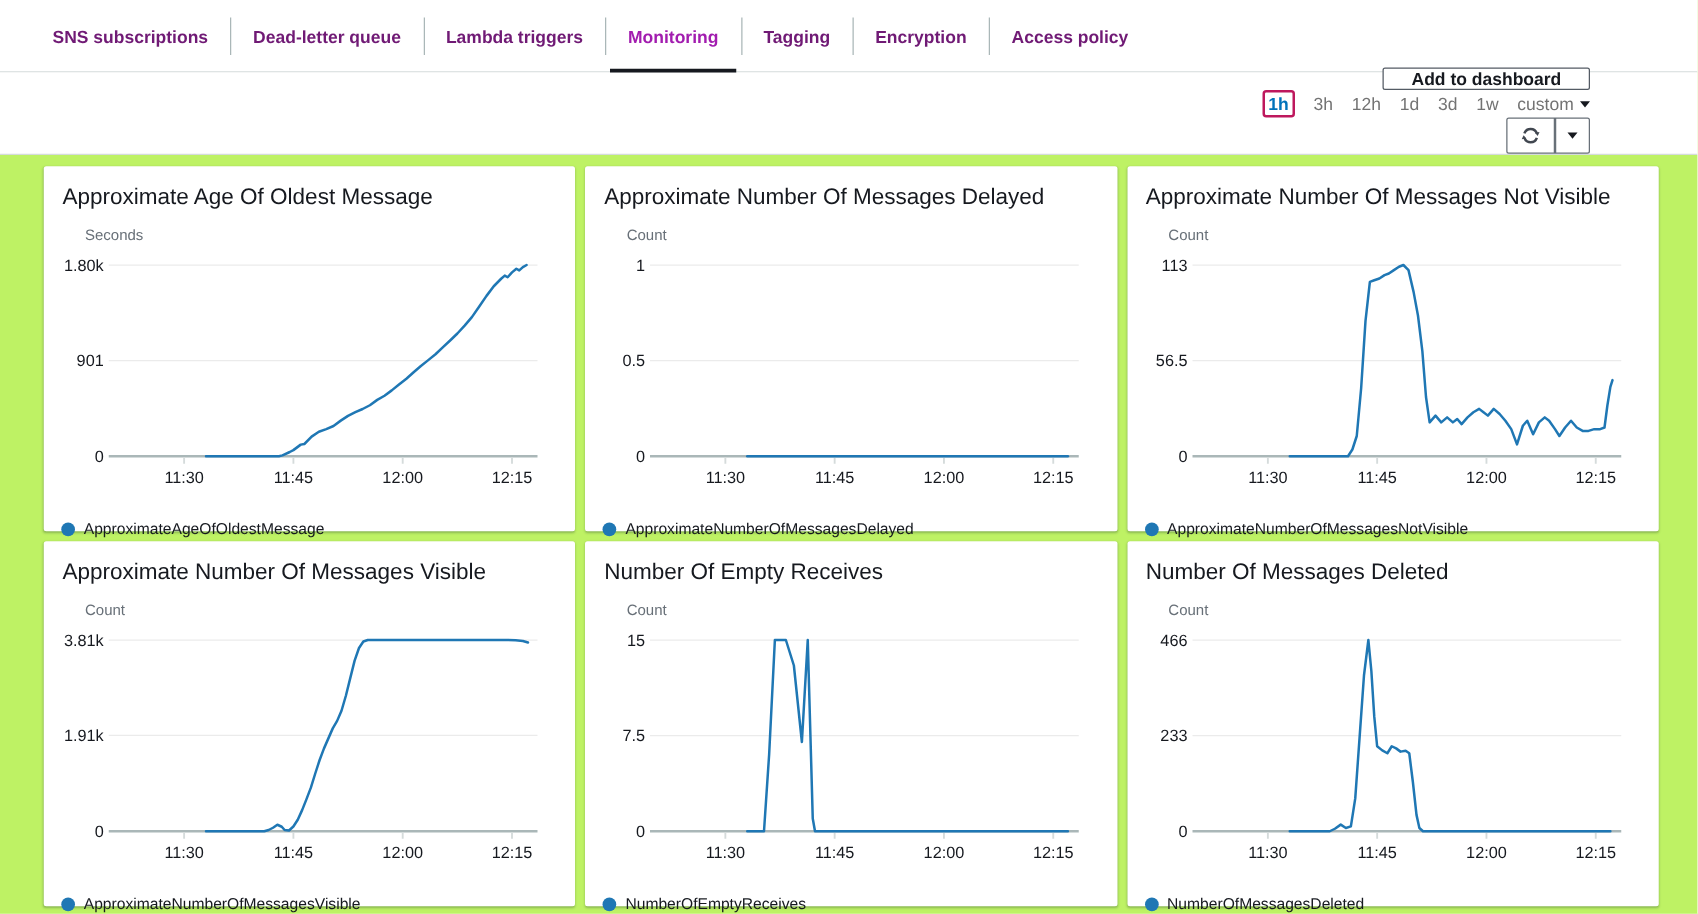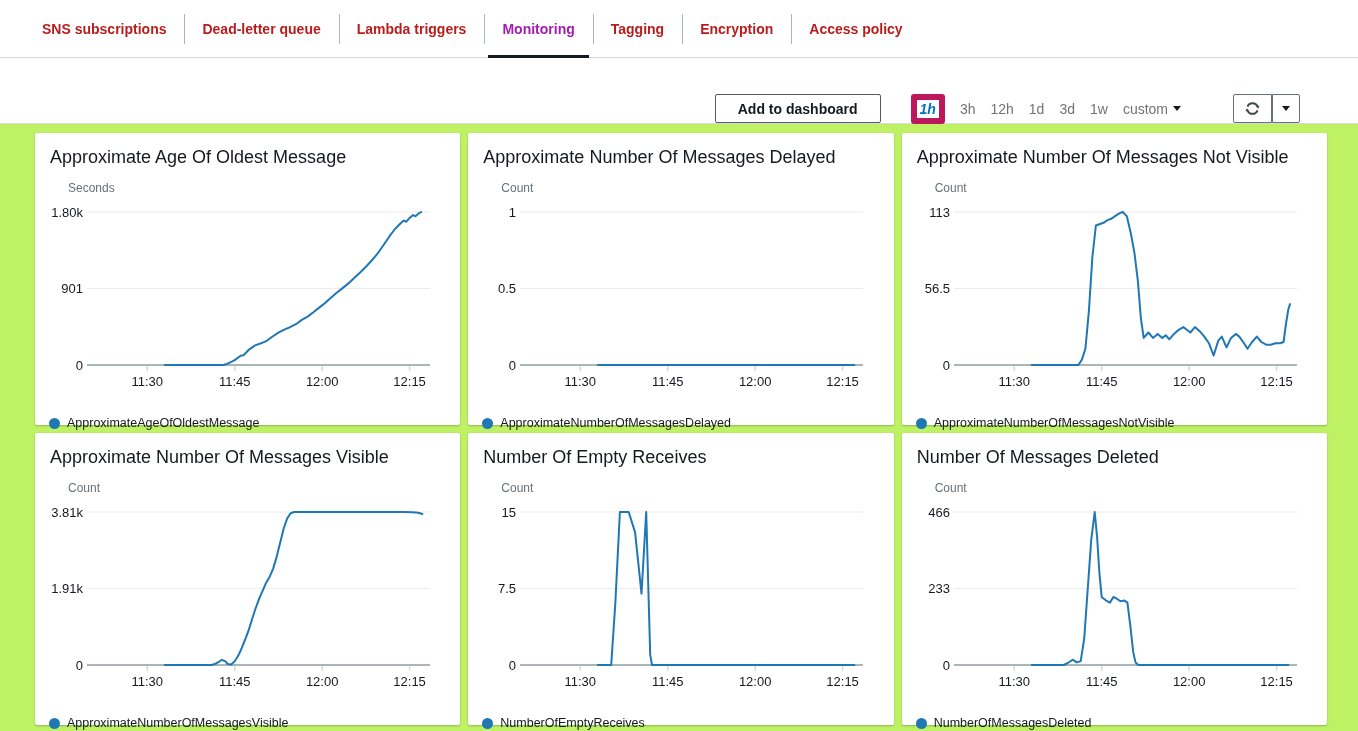--- a/index.html
+++ b/index.html
@@ -3,40 +3,40 @@
 <meta charset="utf-8">
 <style>
   * { margin:0; padding:0; box-sizing:border-box; }
   html,body { width:1358px; height:731px; overflow:hidden; background:#fff;
               font-family:"Liberation Sans", sans-serif; color:#16191f; }
 
   
   .tabs { display:flex; align-items:stretch; padding-left:24px; height:58px;
           border-bottom:1px solid #d5dbdb; background:#fff; }
   .tab { position:relative; display:flex; align-items:center; padding:0 18px;
-         font-size:14px; font-weight:700; color:#b91c1c; background:none; border:none;
+         font-size:14px; font-weight:700; color:#701a75; background:none; border:none;
          font-family:inherit; cursor:pointer; }
   .tab:not(:first-child)::before { content:""; position:absolute; left:0; top:14px;
          width:1px; height:30px; background:#aab7b8; }
   .tab.active { color:#a21caf; }
   .tab.active::after { content:""; position:absolute; left:4px; right:4px; bottom:-1px;
          height:3px; background:#16191f; }
 
   
   .toolbar { height:66px; background:#fff; border-bottom:1px solid #d5dbdb;
              display:flex; align-items:flex-end; justify-content:flex-end;
-             padding-right:58px; }
+             padding-right:86px;flex-direction:column; }
   .btn-dashboard { height:29px; padding:0 22px; background:#fff; border:1px solid #545b64;
              border-radius:2px; font-family:inherit; font-size:14px; font-weight:700;
              color:#16191f; cursor:pointer; }
   .time-range { display:flex; align-items:center; height:29px; margin-left:30px; gap:15px; }
   .tr { font-size:14px; color:#737373; text-decoration:none; cursor:pointer;
         display:flex; align-items:center; gap:5px; }
-  .tr.selected { color:#0073bb; font-weight:700; border:6px solid #be185d;
-        border-radius:3px; padding:1px 3px;font-style:italic; }
+  .tr.selected { color:#0073bb; font-weight:700; border:2px solid #be185d;
+        border-radius:3px; padding:1px 3px; }
   .caret { width:0; height:0; border-left:4px solid transparent;
         border-right:4px solid transparent; border-top:5px solid #16191f; display:inline-block; }
   .refresh-group { display:flex; margin-left:52px; }
   .refresh-group button { height:29px; background:#fff; border:1px solid #687078;
         display:flex; align-items:center; justify-content:center; cursor:pointer; }
   .btn-refresh { width:39px; border-radius:2px 0 0 2px; }
   .btn-refresh-opts { width:28px; border-left:none; border-radius:0 2px 2px 0; }
 
   
   .charts { background:#bef264; padding:9px 31px 20px 35px; display:flex;

